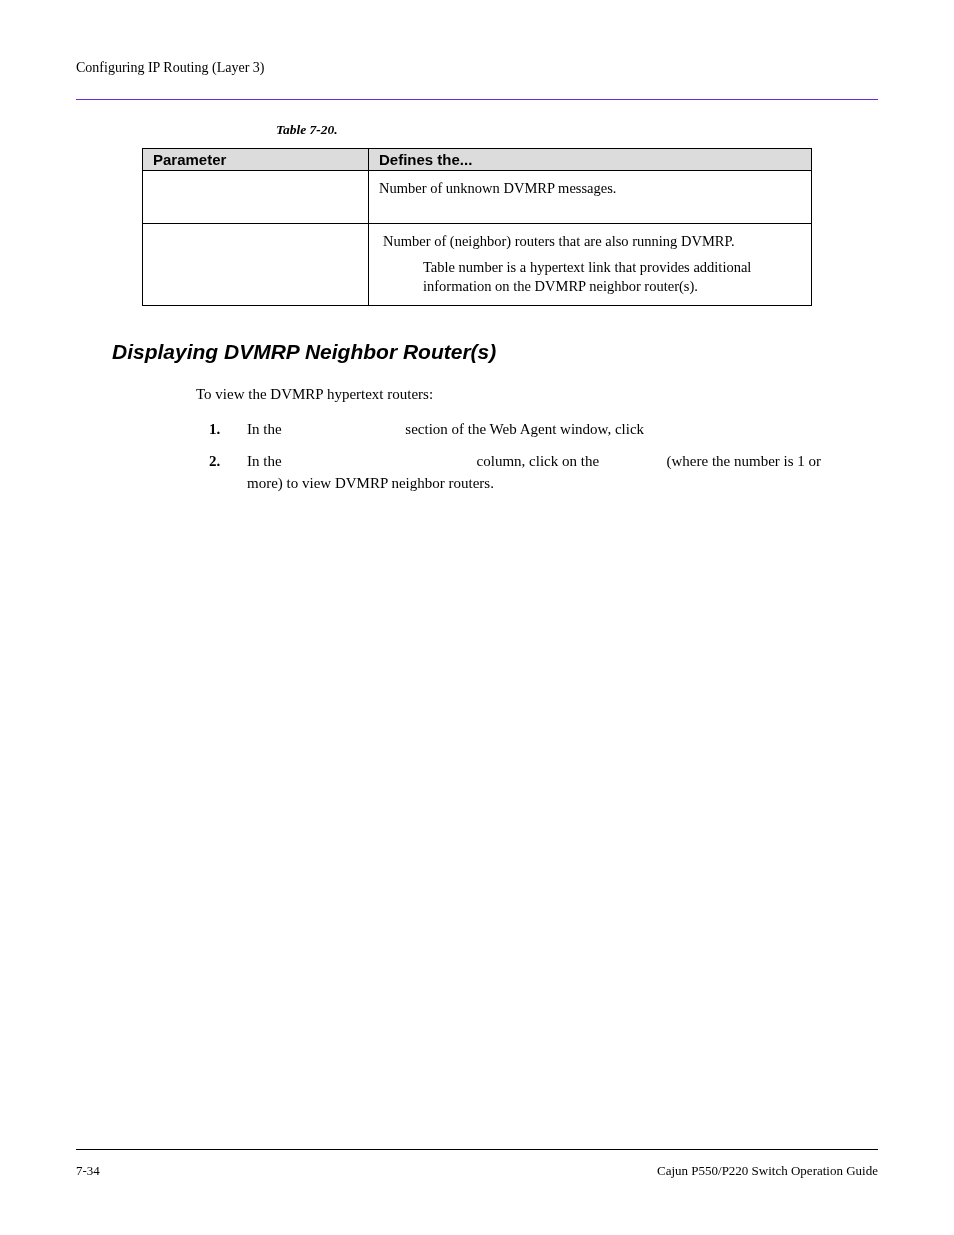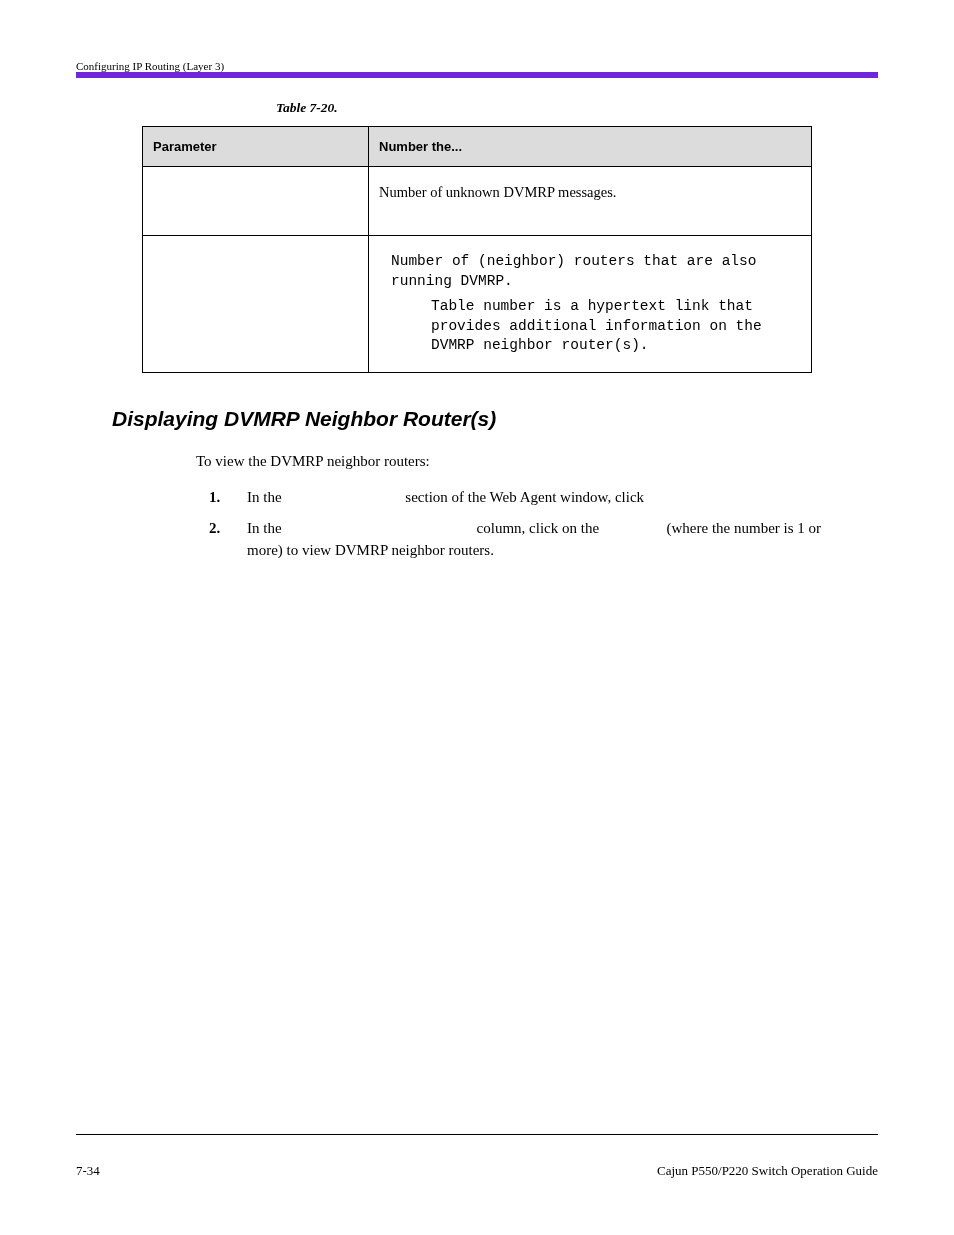--- a/index.html
+++ b/index.html
@@ -11,23 +11,23 @@
     font-size: 16px;
   }
   .page {
     width: 954px;
     height: 1235px;
     box-sizing: border-box;
     padding: 60px 76px 50px 76px;
     position: relative;
   }
   .running-header {
-    font-size: 11px;
-    padding-bottom: 0;
-    border-bottom: 6px solid #6d28d9;
+    font-size: 14px;
+    padding-bottom: 23px;
+    border-bottom: 1px solid #6d28d9;
   }
   .table-caption {
     font-style: italic;
     font-weight: bold;
     font-size: 13.5px;
     margin-left: 200px;
     margin-top: 22px;
     margin-bottom: 10px;
   }
 
@@ -38,33 +38,32 @@
   }
   table.spec th, table.spec td {
     border: 1px solid #000;
     vertical-align: top;
     text-align: left;
   }
   table.spec th {
     background: #dcdcdc;
     font-family: Arial, Helvetica, sans-serif;
     font-weight: bold;
-    font-size: 13px;
-    padding: 12px 10px;
+    font-size: 15px;
+    padding: 2px 10px;
   }
   table.spec th.col-param { width: 205px; }
   table.spec th.col-def   { width: auto; }
   table.spec td {
     font-size: 14.5px;
-    padding: 16px 10px;
+    padding: 8px 10px;
     line-height: 1.35;
   }
   table.spec td.def-note p {
-    margin: 0 0 6px 12px;
-    font-family: Liberation Mono, monospace;
+    margin: 0 0 6px 4px;
   }
   table.spec td.def-note p.note {
     padding-left: 40px;
     margin-bottom: 0;
   }
 
   h2.section-title {
     font-family: Arial, Helvetica, sans-serif;
     font-style: italic;
     font-weight: bold;
@@ -101,21 +100,21 @@
     font-size: 15px;
   }
   .step1-line2 { padding-left: 80px; display: block; }
 
   .footer {
     position: absolute;
     left: 76px;
     right: 76px;
     bottom: 56px;
     border-top: 1px solid #000;
-    padding-top: 28px;
+    padding-top: 13px;
     font-size: 13px;
     text-decoration: underline;
   }
   .footer .page-num { float: left; }
   .footer .guide    { float: right; }
   .footer::after { content:""; display:block; clear:both; }
 
   .tall-row td { height: 36px; }
 </style>
 </head>
@@ -126,42 +125,42 @@
   <div class="running-header">
     <span>Configuring IP Routing (Layer 3)</span>
   </div>
 
   <div class="table-caption">Table 7-20.</div>
 
   <table class="spec">
     <thead>
       <tr>
         <th class="col-param">Parameter</th>
-        <th class="col-def">Number the...</th>
+        <th class="col-def">Defines the...</th>
       </tr>
     </thead>
     <tbody>
       <tr class="tall-row">
         <td></td>
         <td>Number of unknown DVMRP messages.</td>
       </tr>
       <tr>
         <td></td>
         <td class="def-note">
           <p>Number of (neighbor) routers that are also running DVMRP.</p>
           <p class="note">Table number is a hypertext link that provides additional information on the DVMRP neighbor router(s).</p>
         </td>
       </tr>
     </tbody>
   </table>
 
   <h2 class="section-title">Displaying DVMRP Neighbor Router(s)</h2>
 
   <div class="body-text">
-    <p class="lead">To view the DVMRP neighbor routers:</p>
+    <p class="lead">To view the DVMRP hypertext routers:</p>
 
     <ol class="proc">
       <li data-marker="1.">
         <span>In the</span>
         &nbsp;&nbsp;&nbsp;&nbsp;&nbsp;&nbsp;&nbsp;&nbsp;&nbsp;&nbsp;&nbsp;&nbsp;&nbsp;&nbsp;&nbsp;&nbsp;&nbsp;&nbsp;&nbsp;&nbsp;&nbsp;&nbsp;&nbsp;&nbsp;&nbsp;&nbsp;&nbsp;&nbsp;&nbsp;&nbsp;&nbsp;
         <span>section of the Web Agent window, click</span>
         <br>
       </li>
       <li data-marker="2.">
         <span>In the</span>

